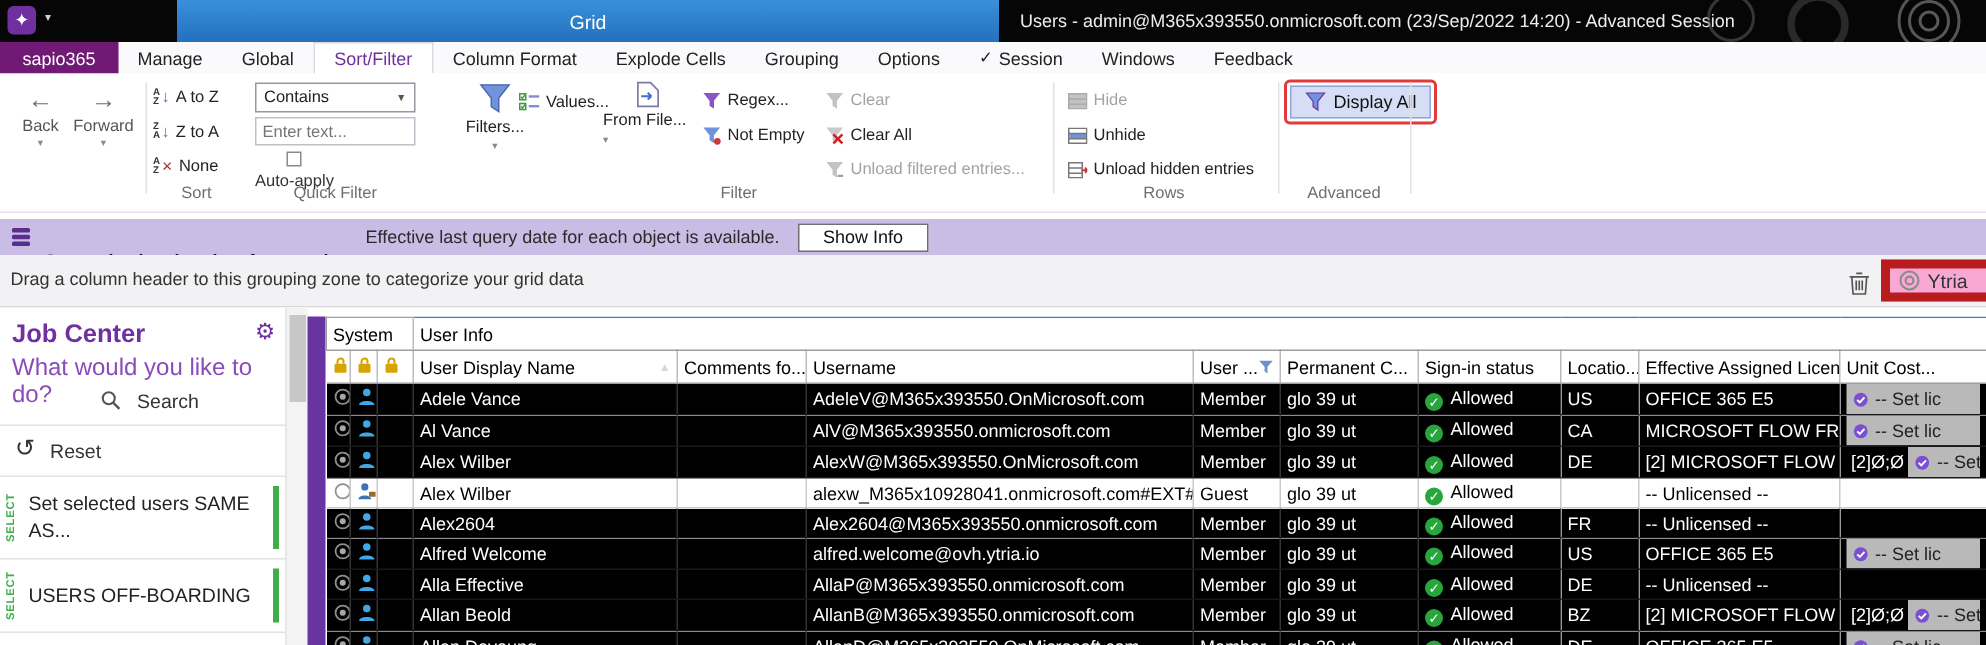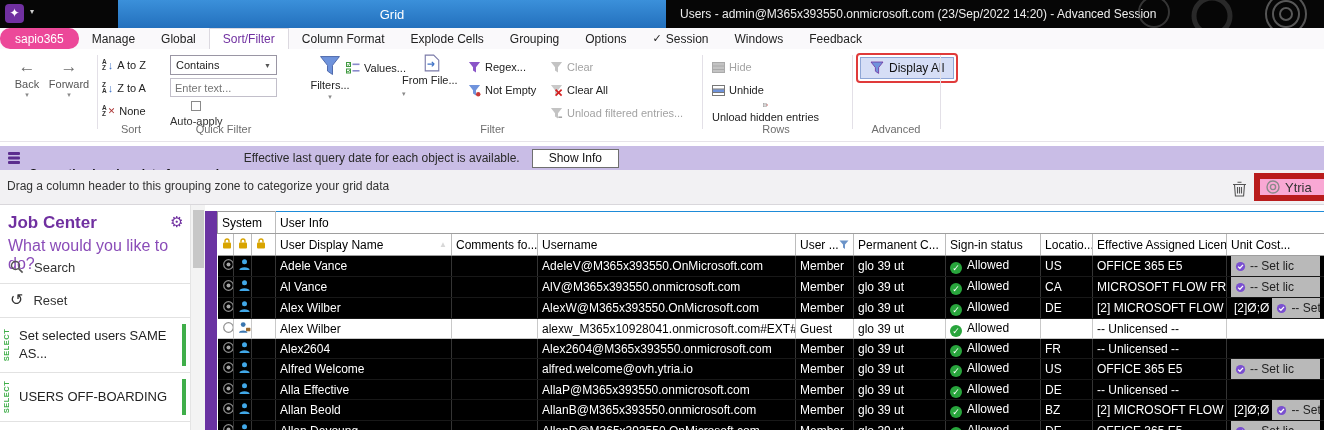--- a/index.html
+++ b/index.html
@@ -10,21 +10,21 @@
   .titlebar { position:absolute; top:0; left:0; width:1324px; height:28px; background:#060606; color:#fff; overflow:hidden; }
   .tb-logo { position:absolute; left:5px; top:4px; width:19px; height:19px; background:#7030a0; border-radius:4px; color:#fff; font-size:12px; text-align:center; line-height:19px; }
   .tb-caret { position:absolute; left:30px; top:7px; font-size:8px; color:#cfcfcf; }
   .tb-tab { position:absolute; left:118px; top:0; width:548px; height:28px; background:linear-gradient(#3b90da,#2370bd); display:flex; align-items:center; justify-content:center; font-size:13px; color:#fff; }
   .tb-title { position:absolute; left:680px; top:0; height:28px; display:flex; align-items:center; font-size:12px; color:#ededed; white-space:nowrap; }
   .tb-decor { position:absolute; right:0; top:0; height:28px; }
 
   
   .tabstrip { position:absolute; top:28px; left:0; width:1324px; height:21px; background:#faf9fb; display:flex; align-items:stretch; font-size:12px; }
   .tab { display:flex; align-items:center; padding:0 13px; color:#222; cursor:default; }
-  .tab.dark { background:#ec4899; color:#fff; padding:0 15px;border-radius:10px; }
+  .tab.dark { background:#701a75; color:#fff; padding:0 15px; }
   .tab.active { background:#fff; color:#7030a0; border:1px solid #dcd9e0; border-bottom:none; }
   .tab-check { margin-right:4px; font-size:11px; color:#222; }
 
   
   .ribbon { position:absolute; top:49px; left:0; width:1324px; height:93px; background:#fff; border-bottom:1px solid #e6e3e9; }
   .vsep { position:absolute; top:6px; height:74px; width:1px; background:#e3e0e7; }
   .grp-label { position:absolute; top:74px; font-size:11px; color:#6e6e6e; text-align:center; }
   .nav-btn { position:absolute; width:38px; display:flex; flex-direction:column; align-items:center; gap:1px; }
   .nav-arrow { font-size:17px; color:#6f6f6f; line-height:20px; }
   .nav-label { font-size:11px; color:#555; }
@@ -258,21 +258,21 @@
       <span>Hide</span>
     </div>
     <div class="icon-btn" style="left:712px; top:31px;">
       <svg width="13" height="11" viewBox="0 0 13 11">
           <rect x="0.5" y="0.5" width="12" height="10" fill="#fff" stroke="#777"></rect>
           <rect x="1" y="4.2" width="11" height="3" fill="#6f93dc"></rect>
           <path d="M0.5 4 H12.5 M0.5 7.5 H12.5" stroke="#777"></path>
         </svg>
       <span>Unhide</span>
     </div>
-    <div class="icon-btn" style="left:712px; top:54px;flex-direction:column;">
+    <div class="icon-btn" style="left:712px; top:54px;">
       <svg width="13" height="11" viewBox="0 0 13 11">
           <rect x="0.5" y="0.5" width="9" height="10" fill="#fff" stroke="#777"></rect>
           <path d="M0.5 4 H9.5 M0.5 7.5 H9.5" stroke="#777"></path>
           <path d="M9 5.5 H13 M13 5.5 L11.3 3.8 M13 5.5 L11.3 7.2" stroke="#c83a3a" fill="none" stroke-width="1.2"></path>
         </svg>
       <span>Unload hidden entries</span>
     </div>
     <div class="grp-label" style="left:702px; width:148px;">Rows</div>
     <div class="vsep" style="left:852px;"></div>
 
@@ -316,21 +316,21 @@
     </div>
   </div>
 
   <div class="content">
 
     <div class="sidebar">
       <div class="sb-title">Job Center</div>
       <div class="gear">⚙</div>
       <div class="sb-sub">What would you like to do?</div>
 
-      <div class="sb-item" style="top:48px; height:28px;">
+      <div class="sb-item" style="top:48px; height:28px;justify-content:center;">
         <svg width="14" height="14" viewBox="0 0 14 14">
             <circle cx="5.5" cy="5.5" r="4" fill="none" stroke="#555" stroke-width="1.4"></circle>
             <path d="M8.6 8.6 L12.6 12.6" stroke="#555" stroke-width="1.6"></path>
           </svg>
         <span>Search</span>
       </div>
       <div class="sb-div" style="top:78px;"></div>
 
       <div class="sb-item" style="top:80px; height:30px;">
         <span style="font-size:16px; color:#333; line-height:16px;">↺</span>

